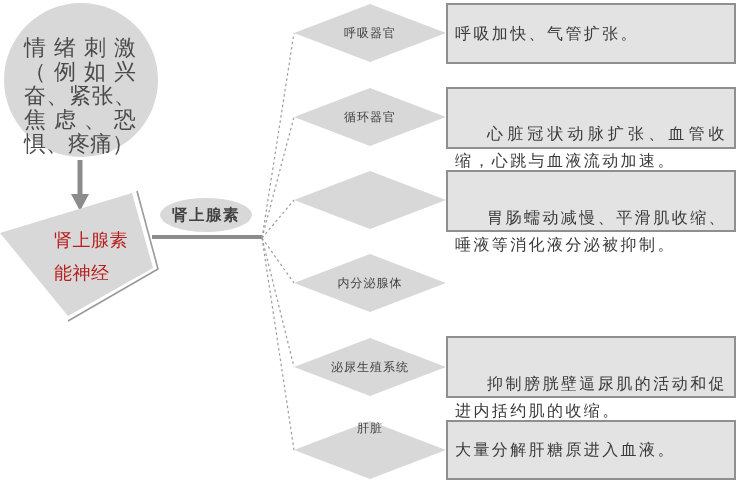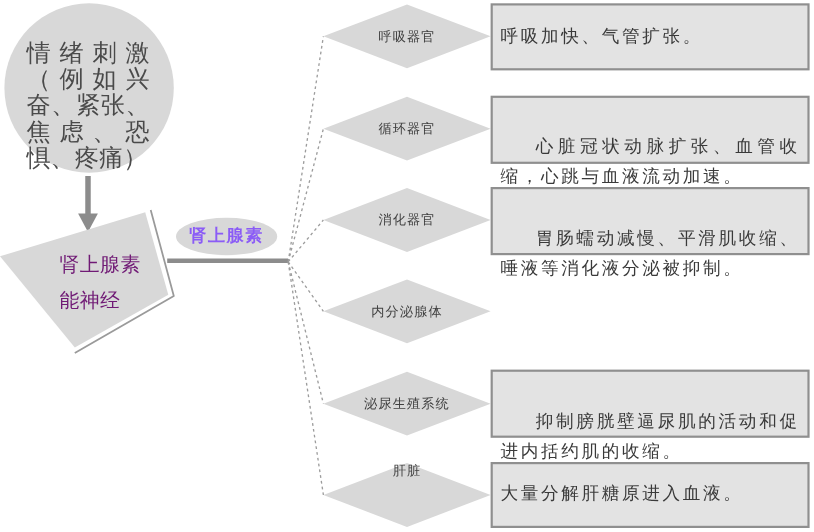--- a/index.html
+++ b/index.html
@@ -24,30 +24,30 @@
   .stimulus-text {
     left: 24px; top: 36px; width: 112px;
     font-size: 22px; line-height: 24px;
     text-align: justify;
     text-justify: inter-character;
     color: #4a4a4a;
   }
   .nerve-text {
     left: 54px; top: 224px; width: 78px;
     font-size: 18px; line-height: 33px;
-    color: #701a75;
+    color: #b91c1c;
     letter-spacing: 0.5px;
   }
   .hormone-text {
     left: 160px; top: 206px; width: 92px;
     font-size: 15.5px; line-height: 18px;
     text-align: center;
     font-weight: bold;
     font-family: "Liberation Serif", serif;
-    color: #8b5cf6;
+    color: #404040;
     letter-spacing: 1.5px;
   }
   .organ-label {
     left: 294px; width: 152px;
     font-size: 12px; line-height: 22px;
     text-align: center;
     white-space: nowrap;
     color: #3f3f3f;
     letter-spacing: 1px;
   }
@@ -116,21 +116,20 @@
   </svg>
 
   <div class="txt stimulus-text">情绪刺激（例如兴奋、紧张、焦虑、恐惧、疼痛）</div>
 
   <div class="txt nerve-text">肾上腺素能神经</div>
 
   <div class="txt hormone-text">肾上腺素</div>
 
   <div class="txt organ-label" style="top:22px">呼吸器官</div>
   <div class="txt organ-label" style="top:106px">循环器官</div>
-  <div class="txt organ-label" style="top:189px">消化器官</div>
   <div class="txt organ-label" style="top:272px">内分泌腺体</div>
   <div class="txt organ-label" style="top:356px">泌尿生殖系统</div>
   <div class="txt organ-label" style="top:417px">肝脏</div>
 
   <div class="txt effect-text effect-single" style="top:23px">呼吸加快、气管扩张。</div>
   <div class="txt effect-text effect-multi" style="top:92px">心脏冠状动脉扩张、血管收缩，心跳与血液流动加速。</div>
   <div class="txt effect-text effect-multi" style="top:176px">胃肠蠕动减慢、平滑肌收缩、唾液等消化液分泌被抑制。</div>
   <div class="txt effect-text effect-multi" style="top:342px">抑制膀胱壁逼尿肌的活动和促进内括约肌的收缩。</div>
   <div class="txt effect-text effect-single" style="top:439px">大量分解肝糖原进入血液。</div>
 

